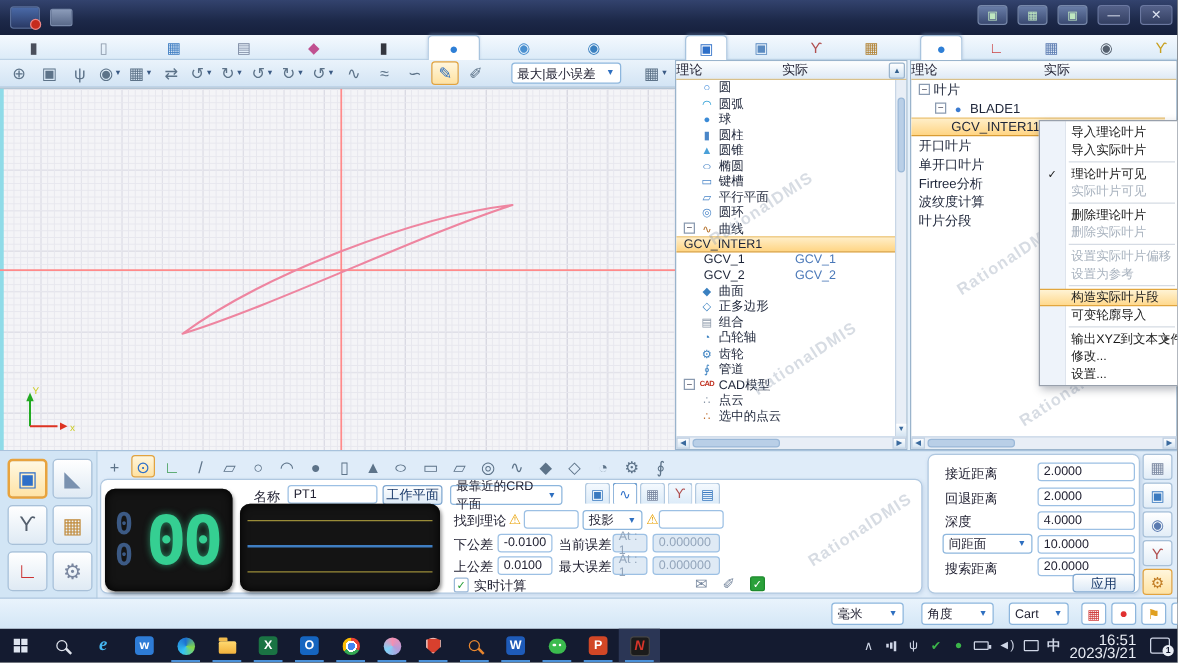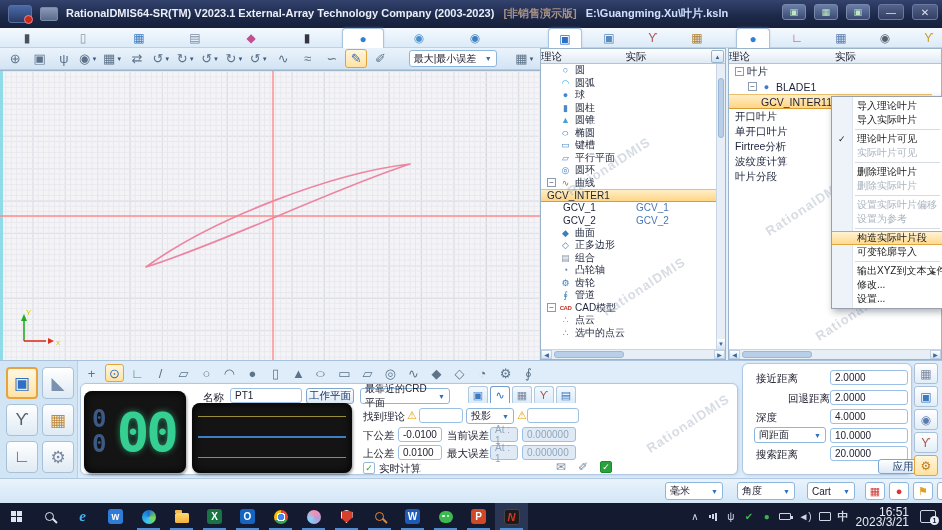--- a/index.html
+++ b/index.html
@@ -184,25 +184,20 @@
 </head>
 <body>
 
 <div class="stage">
 
   <div class="titlebar">
     <div class="tb-appico">
         <span class="dot"></span>
       </div>
     <div class="tb-listico"></div>
-    <div class="tb-title">
-      <span>RationalDMIS64-SR(TM) V2023.1   External-Array Technology Company (2003-2023)</span>
-      <span class="demo">[非销售演示版]</span>
-      <span class="path">E:\Guangming.Xu\叶片.ksln</span>
-    </div>
     <div class="tb-right">
       <div class="tb-chip">▣</div>
       <div class="tb-chip">▦</div>
       <div class="tb-chip">▣</div>
       <div class="winbtn">—</div>
       <div class="winbtn">✕</div>
     </div>
   </div>
 
   <div class="ribbon">
@@ -708,32 +703,32 @@
     <div class="inp dis" style="left:522px;top:84px;width:54px;">0.000000</div>
 
     <div class="chkico" style="left:363px;top:101px;">✓</div>
     <span class="lab" style="left:379px;top:101px;">实时计算</span>
     <span class="miniico" style="left:556px;top:99px;">✉</span>
     <span class="miniico" style="left:578px;top:99px;">✐</span>
     <div class="chkico" style="left:600px;top:100px;background:#2aa13a;color:#fff;border-color:#1d8a2d;">✓</div>
 
     <span class="lab" style="left:756px;top:11px;">接近距离</span>
     <div class="inp" style="left:830px;top:9px;width:78px;">2.0000</div>
-    <span class="lab" style="left:756px;top:31px;margin-left:32px;">回退距离</span>
+    <span class="lab" style="left:756px;top:31px;">回退距离</span>
     <div class="inp" style="left:830px;top:29px;width:78px;">2.0000</div>
     <span class="lab" style="left:756px;top:50px;">深度</span>
     <div class="inp" style="left:830px;top:48px;width:78px;">4.0000</div>
     <div class="pill" style="left:754px;top:66px;width:72px;">
       <span>间距面</span>
       <span class="arr">▼</span>
     </div>
     <div class="inp" style="left:830px;top:67px;width:78px;">10.0000</div>
     <span class="lab" style="left:756px;top:87px;">搜索距离</span>
     <div class="inp" style="left:830px;top:85px;width:78px;">20.0000</div>
-    <div class="btn" style="left:858px;top:98px;width:50px;height:15px;margin-left:20px;">应用</div>
+    <div class="btn" style="left:858px;top:98px;width:50px;height:15px;">应用</div>
 
     <div class="vstrip" id="vstrip">
         <div class="vbtn">
           <span style="color: rgb(122, 135, 160);">▦</span>
         </div>
         <div class="vbtn">
           <span style="color: rgb(58, 122, 192);">▣</span>
         </div>
         <div class="vbtn">
           <span style="color: rgb(90, 122, 176);">◉</span>

